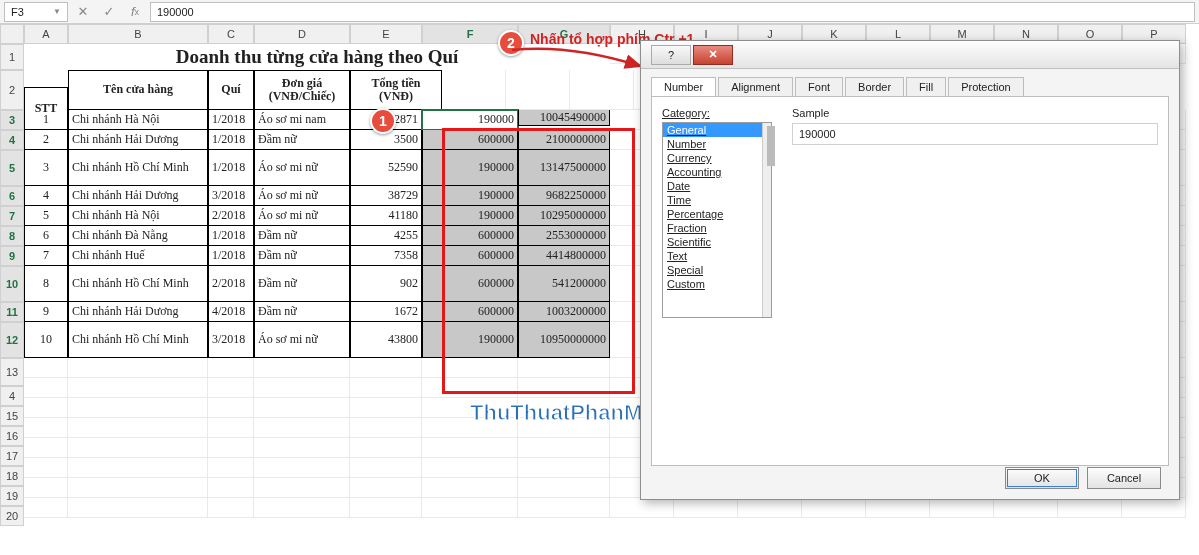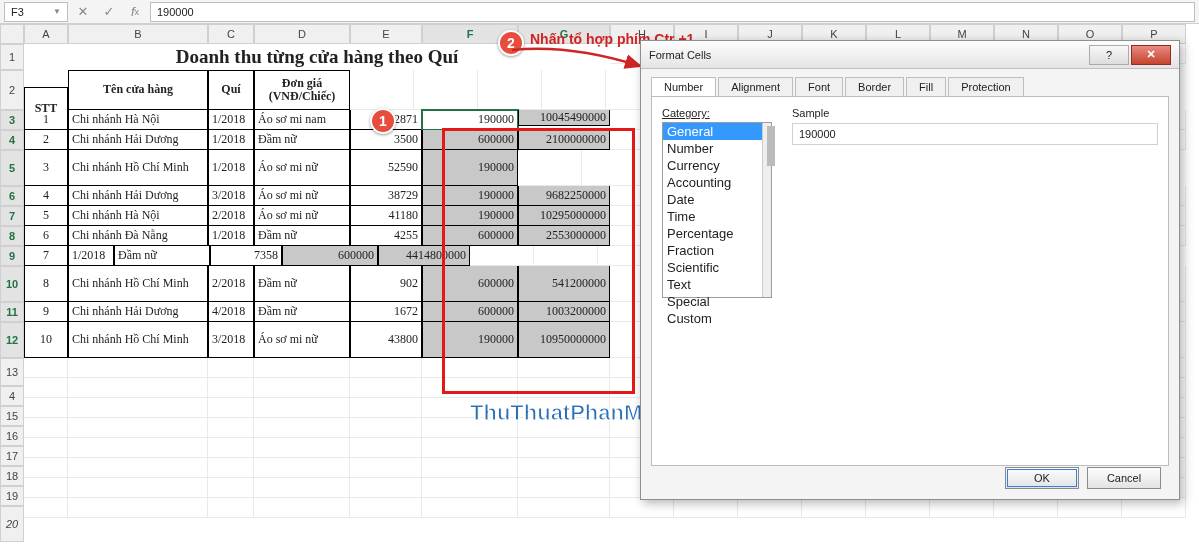--- a/index.html
+++ b/index.html
@@ -207,23 +207,24 @@
     padding:10px;
     display:flex;
     gap:20px;
   }
   .cat-list {
     width:110px;
   }
   .cat-list label{display:block;margin-bottom:3px;text-decoration:underline;}
   .cat-box {
     border:1px solid #9c9c9c;
-    height:176px;
-    font-size:13px;
+    height:196px;
+    font-size:11px;
     position:relative;
+    text-decoration:underline;
   }
   .cat-box div{padding:1px 4px;}
   .cat-box .sel{background:#3399ff;color:#fff;}
   .cat-side{
     flex:1;
   }
   .sample-box{
     border:1px solid #d0d0d0;
     background:#fff;
     padding:4px 6px;
@@ -317,40 +318,41 @@
           <div class="row-head sel" style="height: 36px;">10</div>
           <div class="row-head sel" style="height: 20px;">11</div>
           <div class="row-head sel" style="height: 36px;">12</div>
           <div class="row-head" style="height: 28px;">13</div>
           <div class="row-head" style="height: 20px;">4</div>
           <div class="row-head" style="height: 20px;">15</div>
           <div class="row-head" style="height: 20px;">16</div>
           <div class="row-head" style="height: 20px;">17</div>
           <div class="row-head" style="height: 20px;">18</div>
           <div class="row-head" style="height: 20px;">19</div>
-          <div class="row-head" style="height: 36px; font-style: italic;">20</div>
+          <div class="row-head" style="height: 20px;">20</div>
         </div>
       <div id="gridbody" style="position:relative;">
           <div class="row" style="height: 26px;">
             <div class="cell title-cell" style="width: 586px;">Doanh thu từng cửa hàng theo Quí</div>
             <div class="cell " style="width: 64px; border-top: none; border-right: 1px solid rgb(233, 233, 233); border-bottom: 1px solid rgb(233, 233, 233); border-left: none; border-image: initial;"></div>
             <div class="cell " style="width: 64px; border-top: none; border-right: 1px solid rgb(233, 233, 233); border-bottom: 1px solid rgb(233, 233, 233); border-left: none; border-image: initial;"></div>
             <div class="cell " style="width: 64px; border-top: none; border-right: 1px solid rgb(233, 233, 233); border-bottom: 1px solid rgb(233, 233, 233); border-left: none; border-image: initial;"></div>
             <div class="cell " style="width: 64px; border-top: none; border-right: 1px solid rgb(233, 233, 233); border-bottom: 1px solid rgb(233, 233, 233); border-left: none; border-image: initial;"></div>
             <div class="cell " style="width: 64px; border-top: none; border-right: 1px solid rgb(233, 233, 233); border-bottom: 1px solid rgb(233, 233, 233); border-left: none; border-image: initial;"></div>
             <div class="cell " style="width: 64px; border-top: none; border-right: 1px solid rgb(233, 233, 233); border-bottom: 1px solid rgb(233, 233, 233); border-left: none; border-image: initial;"></div>
             <div class="cell " style="width: 64px; border-top: none; border-right: 1px solid rgb(233, 233, 233); border-bottom: 1px solid rgb(233, 233, 233); border-left: none; border-image: initial;"></div>
             <div class="cell " style="width: 64px; border-top: none; border-right: 1px solid rgb(233, 233, 233); border-bottom: 1px solid rgb(233, 233, 233); border-left: none; border-image: initial;"></div>
             <div class="cell " style="width: 64px; border-top: none; border-right: 1px solid rgb(233, 233, 233); border-bottom: 1px solid rgb(233, 233, 233); border-left: none; border-image: initial;"></div>
           </div>
           <div class="row head-row" style="height: 40px;">
             <div class="cell " style="width: 44px; height: 43px; white-space: normal; line-height: 1.1; margin-top: 17px;">STT</div>
             <div class="cell " style="width: 140px; height: 40px; white-space: normal; line-height: 1.1;">Tên cửa hàng</div>
             <div class="cell " style="width: 46px; height: 40px; white-space: normal; line-height: 1.1;">Quí</div>
             <div class="cell " style="width: 96px; height: 40px; white-space: normal; line-height: 1.1;">Đơn giá (VNĐ/Chiếc)</div>
+            <div class="cell " style="width: 92px; height: 40px; white-space: normal; line-height: 1.1;">Tổng tiền (VNĐ)</div>
             <div class="cell " style="width: 64px; height: 40px; border-top: none; border-right: 1px solid rgb(233, 233, 233); border-bottom: 1px solid rgb(233, 233, 233); border-left: none; border-image: initial;"></div>
             <div class="cell " style="width: 64px; height: 40px; border-top: none; border-right: 1px solid rgb(233, 233, 233); border-bottom: 1px solid rgb(233, 233, 233); border-left: none; border-image: initial;"></div>
             <div class="cell " style="width: 64px; height: 40px; border-top: none; border-right: 1px solid rgb(233, 233, 233); border-bottom: 1px solid rgb(233, 233, 233); border-left: none; border-image: initial;"></div>
             <div class="cell " style="width: 64px; height: 40px; border-top: none; border-right: 1px solid rgb(233, 233, 233); border-bottom: 1px solid rgb(233, 233, 233); border-left: none; border-image: initial;"></div>
             <div class="cell " style="width: 64px; height: 40px; border-top: none; border-right: 1px solid rgb(233, 233, 233); border-bottom: 1px solid rgb(233, 233, 233); border-left: none; border-image: initial;"></div>
             <div class="cell " style="width: 64px; height: 40px; border-top: none; border-right: 1px solid rgb(233, 233, 233); border-bottom: 1px solid rgb(233, 233, 233); border-left: none; border-image: initial;"></div>
             <div class="cell " style="width: 64px; height: 40px; border-top: none; border-right: 1px solid rgb(233, 233, 233); border-bottom: 1px solid rgb(233, 233, 233); border-left: none; border-image: initial;"></div>
             <div class="cell " style="width: 64px; height: 40px; border-top: none; border-right: 1px solid rgb(233, 233, 233); border-bottom: 1px solid rgb(233, 233, 233); border-left: none; border-image: initial;"></div>
             <div class="cell " style="width: 64px; height: 40px; border-top: none; border-right: 1px solid rgb(233, 233, 233); border-bottom: 1px solid rgb(233, 233, 233); border-left: none; border-image: initial;"></div>
           </div>
@@ -390,20 +392,21 @@
             <div class="cell " style="width: 64px; height: 20px; border-top: none; border-right: 1px solid rgb(233, 233, 233); border-bottom: 1px solid rgb(233, 233, 233); border-left: none; border-image: initial;"></div>
             <div class="cell " style="width: 64px; height: 20px; border-top: none; border-right: 1px solid rgb(233, 233, 233); border-bottom: 1px solid rgb(233, 233, 233); border-left: none; border-image: initial;"></div>
           </div>
           <div class="row data-row tall" style="height: 36px;">
             <div class="cell num" style="width: 44px; height: 36px; justify-content: center;">3</div>
             <div class="cell " style="width: 140px; height: 36px; white-space: normal; line-height: 1.15;">Chi nhánh Hồ Chí Minh</div>
             <div class="cell " style="width: 46px; height: 36px;">1/2018</div>
             <div class="cell " style="width: 96px; height: 36px;">Áo sơ mi nữ</div>
             <div class="cell num" style="width: 72px; height: 36px;">52590</div>
             <div class="cell num sel-range" style="width: 96px; height: 36px;">190000</div>
+            <div class="cell num sel-range" style="width: 92px; height: 36px;">13147500000</div>
             <div class="cell " style="width: 64px; height: 36px; border-top: none; border-right: 1px solid rgb(233, 233, 233); border-bottom: 1px solid rgb(233, 233, 233); border-left: none; border-image: initial;"></div>
             <div class="cell " style="width: 64px; height: 36px; border-top: none; border-right: 1px solid rgb(233, 233, 233); border-bottom: 1px solid rgb(233, 233, 233); border-left: none; border-image: initial;"></div>
             <div class="cell " style="width: 64px; height: 36px; border-top: none; border-right: 1px solid rgb(233, 233, 233); border-bottom: 1px solid rgb(233, 233, 233); border-left: none; border-image: initial;"></div>
             <div class="cell " style="width: 64px; height: 36px; border-top: none; border-right: 1px solid rgb(233, 233, 233); border-bottom: 1px solid rgb(233, 233, 233); border-left: none; border-image: initial;"></div>
             <div class="cell " style="width: 64px; height: 36px; border-top: none; border-right: 1px solid rgb(233, 233, 233); border-bottom: 1px solid rgb(233, 233, 233); border-left: none; border-image: initial;"></div>
             <div class="cell " style="width: 64px; height: 36px; border-top: none; border-right: 1px solid rgb(233, 233, 233); border-bottom: 1px solid rgb(233, 233, 233); border-left: none; border-image: initial;"></div>
             <div class="cell " style="width: 64px; height: 36px; border-top: none; border-right: 1px solid rgb(233, 233, 233); border-bottom: 1px solid rgb(233, 233, 233); border-left: none; border-image: initial;"></div>
             <div class="cell " style="width: 64px; height: 36px; border-top: none; border-right: 1px solid rgb(233, 233, 233); border-bottom: 1px solid rgb(233, 233, 233); border-left: none; border-image: initial;"></div>
             <div class="cell " style="width: 64px; height: 36px; border-top: none; border-right: 1px solid rgb(233, 233, 233); border-bottom: 1px solid rgb(233, 233, 233); border-left: none; border-image: initial;"></div>
           </div>
@@ -456,20 +459,21 @@
             <div class="cell " style="width: 64px; height: 20px; border-top: none; border-right: 1px solid rgb(233, 233, 233); border-bottom: 1px solid rgb(233, 233, 233); border-left: none; border-image: initial;"></div>
             <div class="cell " style="width: 64px; height: 20px; border-top: none; border-right: 1px solid rgb(233, 233, 233); border-bottom: 1px solid rgb(233, 233, 233); border-left: none; border-image: initial;"></div>
             <div class="cell " style="width: 64px; height: 20px; border-top: none; border-right: 1px solid rgb(233, 233, 233); border-bottom: 1px solid rgb(233, 233, 233); border-left: none; border-image: initial;"></div>
             <div class="cell " style="width: 64px; height: 20px; border-top: none; border-right: 1px solid rgb(233, 233, 233); border-bottom: 1px solid rgb(233, 233, 233); border-left: none; border-image: initial;"></div>
             <div class="cell " style="width: 64px; height: 20px; border-top: none; border-right: 1px solid rgb(233, 233, 233); border-bottom: 1px solid rgb(233, 233, 233); border-left: none; border-image: initial;"></div>
             <div class="cell " style="width: 64px; height: 20px; border-top: none; border-right: 1px solid rgb(233, 233, 233); border-bottom: 1px solid rgb(233, 233, 233); border-left: none; border-image: initial;"></div>
             <div class="cell " style="width: 64px; height: 20px; border-top: none; border-right: 1px solid rgb(233, 233, 233); border-bottom: 1px solid rgb(233, 233, 233); border-left: none; border-image: initial;"></div>
           </div>
           <div class="row data-row" style="height: 20px;">
             <div class="cell num" style="width: 44px; height: 20px; justify-content: center;">7</div>
+            <div class="cell " style="width: 140px; height: 20px;">Chi nhánh Huế</div>
             <div class="cell " style="width: 46px; height: 20px;">1/2018</div>
             <div class="cell " style="width: 96px; height: 20px;">Đầm nữ</div>
             <div class="cell num" style="width: 72px; height: 20px;">7358</div>
             <div class="cell num sel-range" style="width: 96px; height: 20px;">600000</div>
             <div class="cell num sel-range" style="width: 92px; height: 20px;">4414800000</div>
             <div class="cell " style="width: 64px; height: 20px; border-top: none; border-right: 1px solid rgb(233, 233, 233); border-bottom: 1px solid rgb(233, 233, 233); border-left: none; border-image: initial;"></div>
             <div class="cell " style="width: 64px; height: 20px; border-top: none; border-right: 1px solid rgb(233, 233, 233); border-bottom: 1px solid rgb(233, 233, 233); border-left: none; border-image: initial;"></div>
             <div class="cell " style="width: 64px; height: 20px; border-top: none; border-right: 1px solid rgb(233, 233, 233); border-bottom: 1px solid rgb(233, 233, 233); border-left: none; border-image: initial;"></div>
             <div class="cell " style="width: 64px; height: 20px; border-top: none; border-right: 1px solid rgb(233, 233, 233); border-bottom: 1px solid rgb(233, 233, 233); border-left: none; border-image: initial;"></div>
             <div class="cell " style="width: 64px; height: 20px; border-top: none; border-right: 1px solid rgb(233, 233, 233); border-bottom: 1px solid rgb(233, 233, 233); border-left: none; border-image: initial;"></div>
@@ -693,21 +697,20 @@
     <path d="M0,0 L7,3 L0,6 Z" fill="#d02424"></path>
       </marker>
     </defs>
   <path d="M12,6 Q70,0 140,22" stroke="#d02424" stroke-width="2.5" fill="none" marker-end="url(#ah)"></path>
 </svg>
 
 <div class="wm" style="left:470px; top:400px;">ThuThuatPhanMem.vn</div>
 
 <div class="dlg">
   <div class="dlg-title">
-    <span class="ttl">Format Cells</span>
     <div class="win-btn">?</div>
     <div class="win-btn win-close">✕</div>
   </div>
   <div class="dlg-tabs" id="dlgtabs">
       <div class="tab active">Number</div>
       <div class="tab">Alignment</div>
       <div class="tab">Font</div>
       <div class="tab">Border</div>
       <div class="tab">Fill</div>
       <div class="tab">Protection</div>

